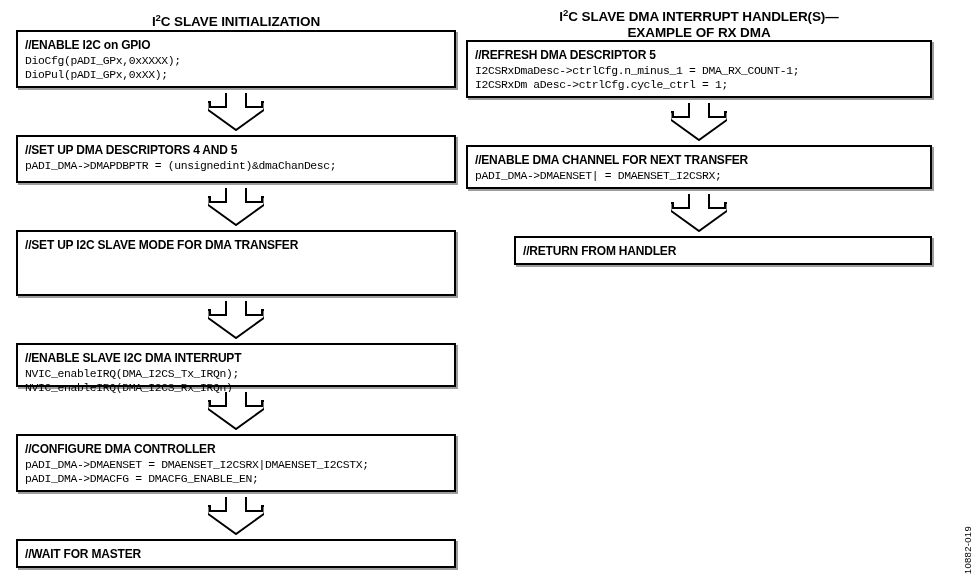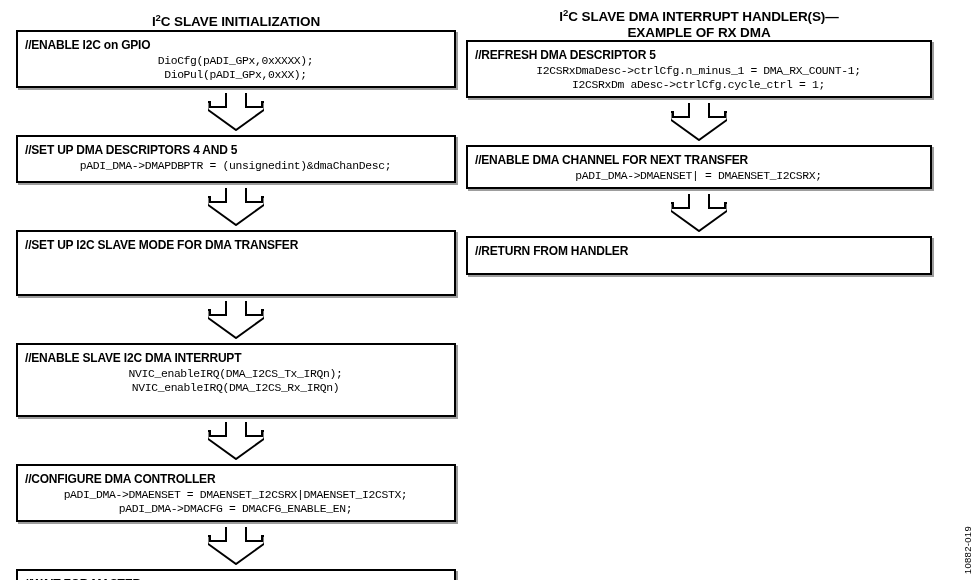--- a/index.html
+++ b/index.html
@@ -59,21 +59,20 @@
     letter-spacing: -0.2px;
   }
   .box-code {
     font-family: "Liberation Mono", "DejaVu Sans Mono", monospace;
     font-size: 11.4px;
     color: #000000;
     line-height: 14px;
     white-space: pre;
     letter-spacing: -0.35px;
     margin-top: 1px;
-    text-align: center;
   }
 
   
   .arrow {
     width: 100%;
     display: flex;
     justify-content: center;
     align-items: flex-start;
   }
   .arrow svg { display: block; }
@@ -126,21 +125,21 @@
       <div class="box" style="height: 66px;">
         <div class="box-heading">//SET UP I2C SLAVE MODE FOR DMA TRANSFER</div>
       </div>
       <div style="height: 5px;"></div>
       <div class="arrow">
         <svg width="56" height="38" viewBox="0 0 56 38">
           <path d="M18,0 L18,14 L2,14 L2,9 L-0.5,9 L-0.5,16.5 L28,37 L56.5,16.5 L56.5,9 L54,9 L54,14 L38,14 L38,0" fill="#ffffff" stroke="#000000" stroke-width="2" stroke-linejoin="miter"></path>
         </svg>
       </div>
       <div style="height: 4px;"></div>
-      <div class="box" style="height: 74px;">
+      <div class="box" style="height: 44px;">
         <div class="box-heading">//ENABLE SLAVE I2C DMA INTERRUPT</div>
         <div class="box-code">NVIC_enableIRQ(DMA_I2CS_Tx_IRQn);
 NVIC_enableIRQ(DMA_I2CS_Rx_IRQn)</div>
       </div>
       <div style="height: 5px;"></div>
       <div class="arrow">
         <svg width="56" height="38" viewBox="0 0 56 38">
           <path d="M18,0 L18,14 L2,14 L2,9 L-0.5,9 L-0.5,16.5 L28,37 L56.5,16.5 L56.5,9 L54,9 L54,14 L38,14 L38,0" fill="#ffffff" stroke="#000000" stroke-width="2" stroke-linejoin="miter"></path>
         </svg>
       </div>
@@ -185,19 +184,19 @@
         <div class="box-heading">//ENABLE DMA CHANNEL FOR NEXT TRANSFER</div>
         <div class="box-code">pADI_DMA-&gt;DMAENSET| = DMAENSET_I2CSRX;</div>
       </div>
       <div style="height: 5px;"></div>
       <div class="arrow">
         <svg width="56" height="38" viewBox="0 0 56 38">
           <path d="M18,0 L18,14 L2,14 L2,9 L-0.5,9 L-0.5,16.5 L28,37 L56.5,16.5 L56.5,9 L54,9 L54,14 L38,14 L38,0" fill="#ffffff" stroke="#000000" stroke-width="2" stroke-linejoin="miter"></path>
         </svg>
       </div>
       <div style="height: 4px;"></div>
-      <div class="box" style="height: 39px;">
+      <div class="box" style="height: 29px; margin-left: 48px;">
         <div class="box-heading">//RETURN FROM HANDLER</div>
       </div>
     </div>
 </div>
 
 <div id="figure-id">10882-019</div>
 
 </body></html>

